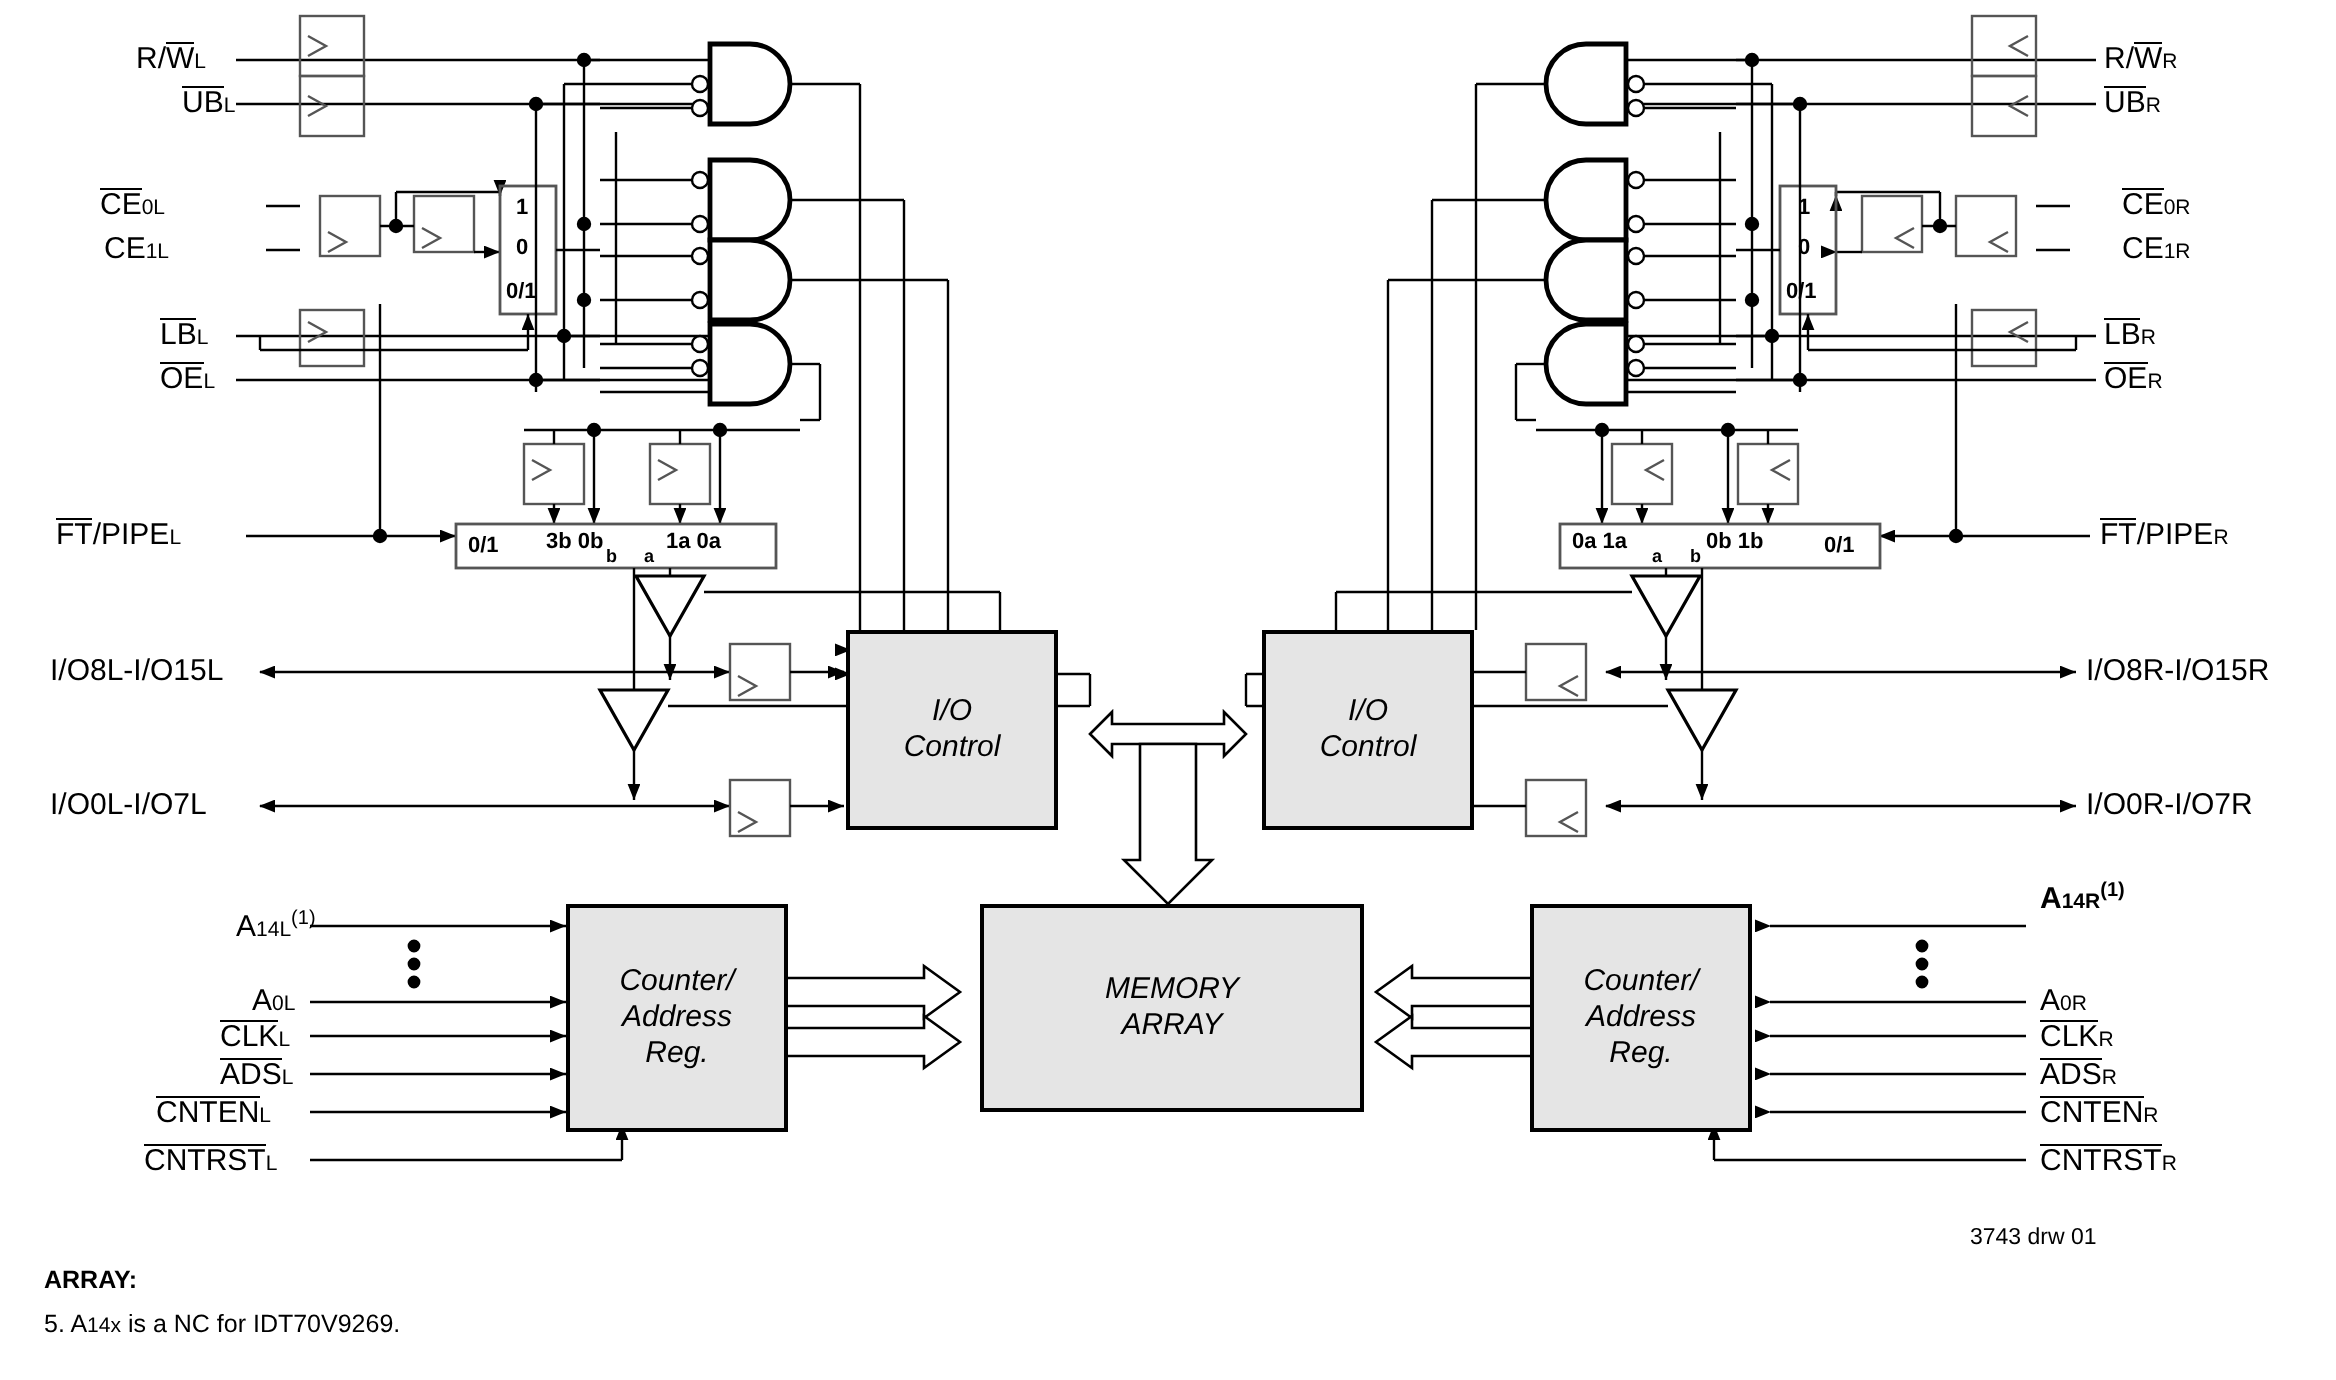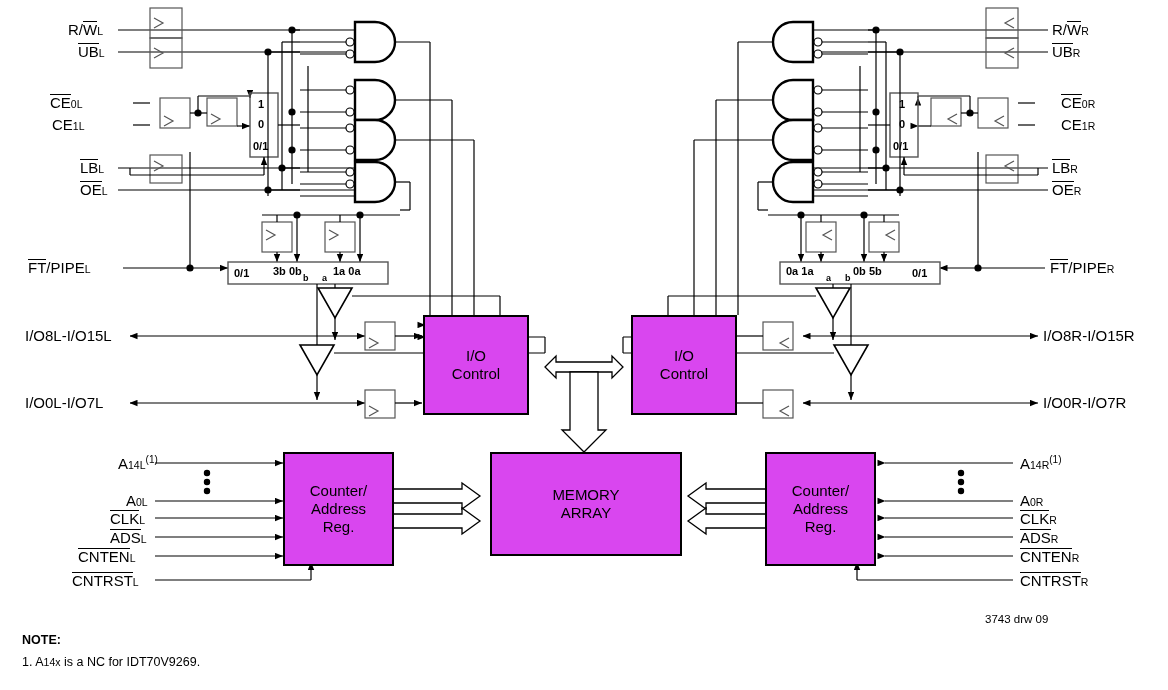--- a/index.html
+++ b/index.html
@@ -3,23 +3,23 @@
 <meta charset="utf-8">
 <style>
   html,body{margin:0;padding:0;background:#fff;}
   body{width:1168px;height:690px;position:relative;
        font-family:"Liberation Sans",sans-serif;color:#000;overflow:hidden;}
   #diagram{position:absolute;left:0;top:0;width:1168px;height:690px;}
   .lbl{position:absolute;font-size:15px;line-height:1;white-space:nowrap;}
   .lbl .ob{border-top:1.6px solid #000;padding-top:0px;display:inline-block;line-height:1;}
   .sub{font-size:10.5px;vertical-align:baseline;}
   .sup{font-size:10px;vertical-align:super;}
-  .blk{position:absolute;border:2.5px solid #000;background:#d946ef;
+  .blk{position:absolute;border:2.5px solid #000;background:#e5e5e5;
        display:flex;align-items:center;justify-content:center;text-align:center;
-       font-size:15px;line-height:1.22;}
+       font-size:15px;line-height:1.22;font-style:italic;}
   .muxtxt{position:absolute;font-size:11px;font-weight:bold;line-height:1;}
   .note{position:absolute;font-size:12.5px;font-family:"Liberation Sans",sans-serif;}
   .drw{position:absolute;font-size:11.5px;}
   svg{position:absolute;left:0;top:0;}
 </style>
 </head>
 <body>
 
 <svg id="diagram" width="1168" height="690" viewBox="0 0 1168 690">
   <defs>
@@ -360,28 +360,28 @@
 
 <div class="muxtxt" style="left:234px;top:268px;">0/1</div>
 <div class="muxtxt" style="left:273px;top:266px;">3b 0b</div>
 <div class="muxtxt" style="left:303px;top:274px;font-size:9px;">b</div>
 <div class="muxtxt" style="left:322px;top:274px;font-size:9px;">a</div>
 <div class="muxtxt" style="left:333px;top:266px;text-align:right;">1a 0a</div>
 
 <div class="muxtxt" style="left:786px;top:266px;">0a 1a</div>
 <div class="muxtxt" style="left:826px;top:274px;font-size:9px;">a</div>
 <div class="muxtxt" style="left:845px;top:274px;font-size:9px;">b</div>
-<div class="muxtxt" style="left:853px;top:266px;">0b 5b</div>
+<div class="muxtxt" style="left:853px;top:266px;">0b 1b</div>
 <div class="muxtxt" style="left:912px;top:268px;">0/1</div>
 
 <div class="lbl" style="left:68px;top:21px;text-align:right;">
   <span>R/</span><span class="ob">W</span><span class="sub">L</span>
 </div>
 
-<div class="lbl" style="left:78px;top:43px;">
+<div class="lbl" style="left:91px;top:43px;">
   <span class="ob">UB</span><span class="sub">L</span>
 </div>
 
 <div class="lbl" style="left:50px;top:94px;">
   <span class="ob">CE</span><span class="sub">0L</span>
 </div>
 
 <div class="lbl" style="left:52px;top:117px;text-align:right;">
   <span>CE</span><span class="sub">1L</span>
 </div>
@@ -449,21 +449,21 @@
   <span class="ob">OE</span><span class="sub">R</span>
 </div>
 
 <div class="lbl" style="left:1050px;top:259px;">
   <span class="ob">FT</span><span>/PIPE</span><span class="sub">R</span>
 </div>
 
 <div class="lbl" style="left:1043px;top:328px;">I/O8R-I/O15R</div>
 <div class="lbl" style="left:1043px;top:395px;">I/O0R-I/O7R</div>
 
-<div class="lbl" style="left:1020px;top:455px;">
+<div class="lbl" style="left:1020px;top:441px;font-weight:bold;">
   <span>A</span><span class="sub">14R</span><span class="sup">(1)</span>
 </div>
 
 <div class="lbl" style="left:1020px;top:493px;">
   <span>A</span><span class="sub">0R</span>
 </div>
 
 <div class="lbl" style="left:1020px;top:510px;text-align:right;">
   <span class="ob">CLK</span><span class="sub">R</span>
 </div>
@@ -473,21 +473,21 @@
 </div>
 
 <div class="lbl" style="left:1020px;top:548px;text-align:center;">
   <span class="ob">CNTEN</span><span class="sub">R</span>
 </div>
 
 <div class="lbl" style="left:1020px;top:572px;">
   <span class="ob">CNTRST</span><span class="sub">R</span>
 </div>
 
-<div class="drw" style="left:985px;top:613px;">3743 drw 09</div>
+<div class="drw" style="left:985px;top:613px;">3743 drw 01</div>
 
 <div class="note" style="left:22px;top:633px;font-weight:bold;">
-  <span>NOTE:</span>
+  <span>ARRAY:</span>
 </div>
 
 <div class="note" style="left:22px;top:655px;">
-  <span>1.   A</span><span class="sub">14x</span><span> is a NC for IDT70V9269.</span>
+  <span>5.   A</span><span class="sub">14x</span><span> is a NC for IDT70V9269.</span>
 </div>
 
 </body></html>

